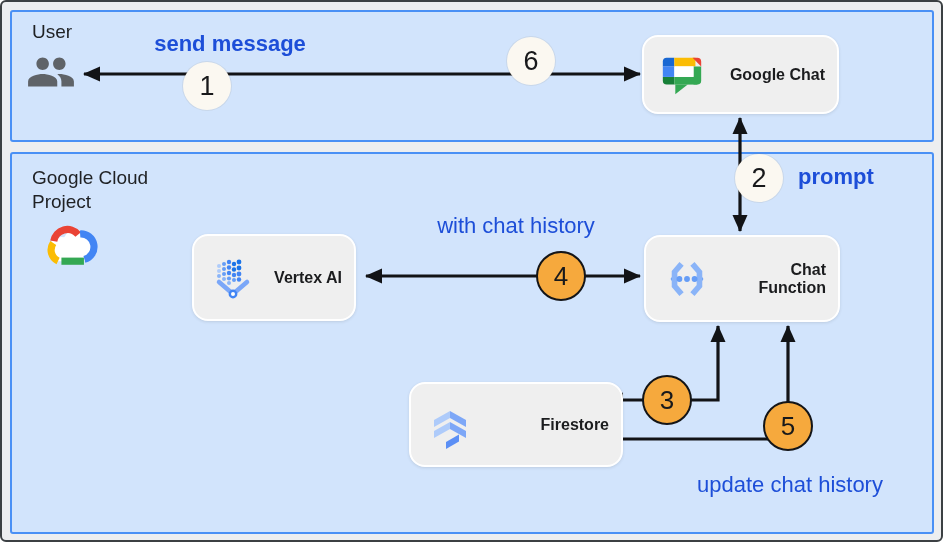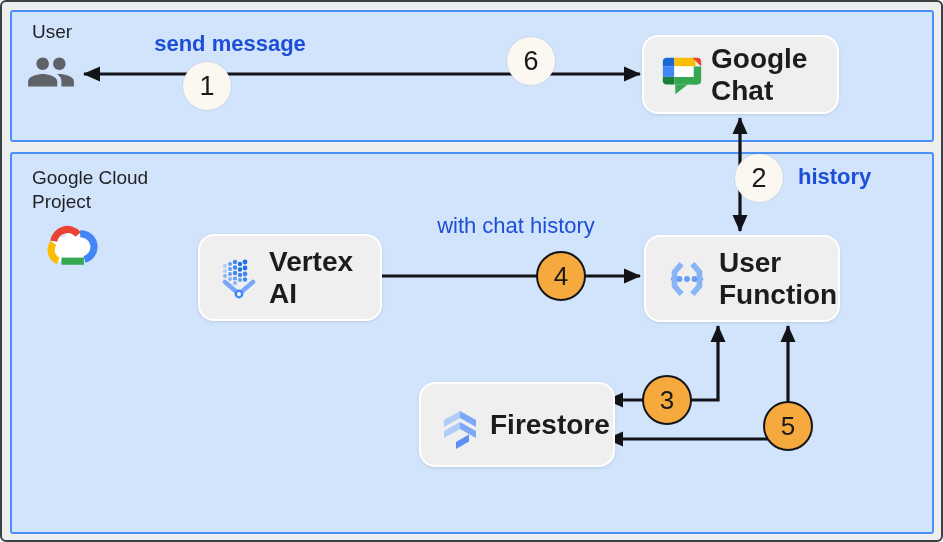--- a/index.html
+++ b/index.html
@@ -10,21 +10,21 @@
   .zone-user{left:8px;top:8px;width:924px;height:132px;}
   .zone-cloud{left:8px;top:150px;width:924px;height:382px;}
   .zone-label{position:absolute;font-size:19px;color:#1f2124;line-height:1.25;}
   .zl-user{left:30px;top:18px;}
   .zl-cloud{left:30px;top:164px;width:150px;}
   .wires{position:absolute;left:0;top:0;pointer-events:none;}
   .wire{stroke:var(--arrow,#121316);stroke-width:3.2;fill:none;}
   .node{position:absolute;background:var(--node_fill,#efefef);border:2px solid #ffffff;border-radius:16px;
         display:flex;align-items:center;box-sizing:border-box;box-shadow:0 1px 3px rgba(60,64,67,.14);}
   .node-icon{margin-left:15px;display:flex;flex:0 0 auto;}
-  .node-label{flex:1;text-align:left;font-size:28px;font-weight:700;color:#1b1c1e;line-height:1.12;padding:0 12px 0 6px;}
+  .node-label{flex:1;text-align:right;font-size:16px;font-weight:700;color:#1b1c1e;line-height:1.12;padding:0 12px 0 6px;}
   .elabel{position:absolute;font-size:22px;font-weight:600;color:#1d4ed8;white-space:nowrap;}
   .elabel.center{transform:translateX(-50%);}
   .elabel.bold{font-weight:400;}
   .step{position:absolute;border-radius:50%;display:flex;align-items:center;justify-content:center;
         font-size:27px;color:#18191b;box-sizing:border-box;}
   .step.cream{width:48px;height:48px;background:var(--step_cream,#fbf8f1);box-shadow:0 0 0 1px rgba(120,110,80,.10);}
   .step.orange{width:50px;height:50px;background:var(--step_orange,#f6a93d);border:2.5px solid #141518;font-size:26px;}
   .abs{position:absolute;}
 </style>
 </head>
@@ -73,21 +73,21 @@
         <path fill="#ea4335" d="M35 4 H40 Q44 4 44 8 V13 Z"></path>
         <path fill="#34a853" d="M36 13 H44 V28 Q44 32 40 32 H36 Z"></path>
         <rect fill="#34a853" x="16" y="24" width="24" height="8"></rect>
         <path fill="#34a853" d="M17 32 H30 L17 42 Z"></path>
         <rect fill="#ffffff" x="16" y="13" width="20" height="11"></rect>
       </svg>
     </span>
     <span class="node-label">Google Chat</span>
   </div>
 
-  <div class="node" style="left:196px;top:232px;width:184px;height:87px">
+  <div class="node" style="left:190px;top:232px;width:164px;height:87px">
     <span class="node-icon">
       <svg width="48" height="48" viewBox="0 0 48 48">
         <path d="M10 28 L24 40 L38 28" stroke="#7ba7f8" stroke-width="4.5" fill="none" stroke-linecap="round" stroke-linejoin="round"></path>
         <circle cx="24" cy="40" r="3.2" fill="#ffffff" stroke="#4285f4" stroke-width="2.4"></circle>
         <g fill="#aecbfa">
             <circle cx="10" cy="12" r="2"></circle>
             <circle cx="10" cy="17" r="2"></circle>
           </g>
         <circle cx="10" cy="22" r="2" fill="#8ab4f8"></circle>
         <g fill="#669df6">
@@ -125,39 +125,40 @@
       <svg width="52" height="52" viewBox="0 0 48 48">
         <path d="M13 18 L8.8 24 L13 30 Z" fill="#669df6"></path>
         <path d="M35 18 L39.2 24 L35 30 Z" fill="#669df6"></path>
         <path d="M19 10 L12.5 17.5 L12.5 30.5 L19 38" stroke="#8ab4f8" stroke-width="5.2" fill="none"></path>
         <path d="M29 10 L35.5 17.5 L35.5 30.5 L29 38" stroke="#8ab4f8" stroke-width="5.2" fill="none"></path>
         <circle cx="17" cy="24" r="2.7" fill="#669df6"></circle>
         <circle cx="24" cy="24" r="2.7" fill="#669df6"></circle>
         <circle cx="31" cy="24" r="2.7" fill="#669df6"></circle>
       </svg>
     </span>
-    <span class="node-label">User Function</span>
+    <span class="node-label">Chat Function</span>
   </div>
 
-  <div class="node" style="left:417px;top:380px;width:196px;height:85px">
+  <div class="node" style="left:407px;top:380px;width:214px;height:85px">
     <span class="node-icon">
       <svg width="48" height="48" viewBox="0 0 48 48">
         <path d="M8 19 L24 10 L24 17 L8 26 Z" fill="#aecbfa"></path>
         <path d="M24 10 L40 19 L40 26 L24 17 Z" fill="#7da7f7"></path>
         <path d="M8 30 L24 21 L24 28 L8 37 Z" fill="#aecbfa"></path>
         <path d="M24 21 L40 30 L40 37 L24 28 Z" fill="#7da7f7"></path>
         <path d="M20 41 L33 33.5 L33 40.5 L20 48 Z" fill="#5b8ff5"></path>
       </svg>
     </span>
     <span class="node-label">Firestore</span>
   </div>
 
   <div class="elabel center" style="left:228px;top:29px">send message</div>
-  <div class="elabel" style="left:796px;top:162px">history</div>
+  <div class="elabel" style="left:796px;top:162px">prompt</div>
   <div class="elabel center bold" style="left:514px;top:211px">with chat history</div>
+  <div class="elabel center bold" style="left:788px;top:470px">update chat history</div>
 
   <div class="step cream" style="left:181px;top:60px">
       <span>1</span>
     </div>
   <div class="step cream" style="left:505px;top:35px">
       <span>6</span>
     </div>
   <div class="step cream" style="left:733px;top:152px">
       <span>2</span>
     </div>

